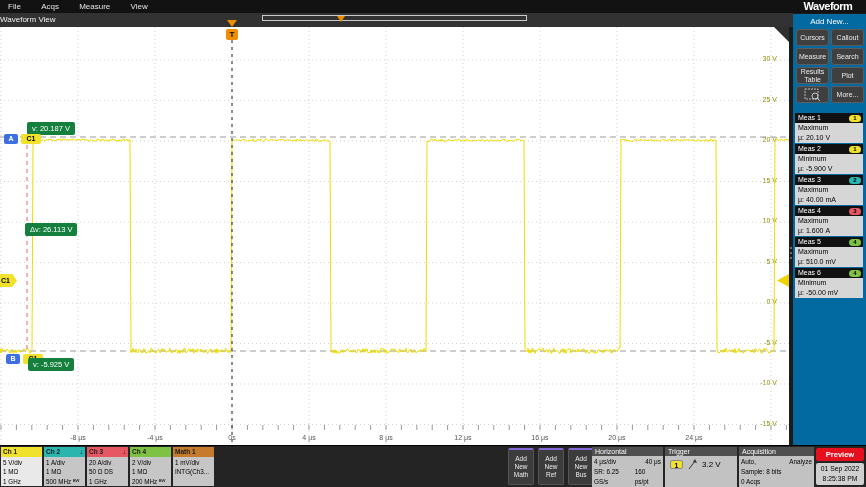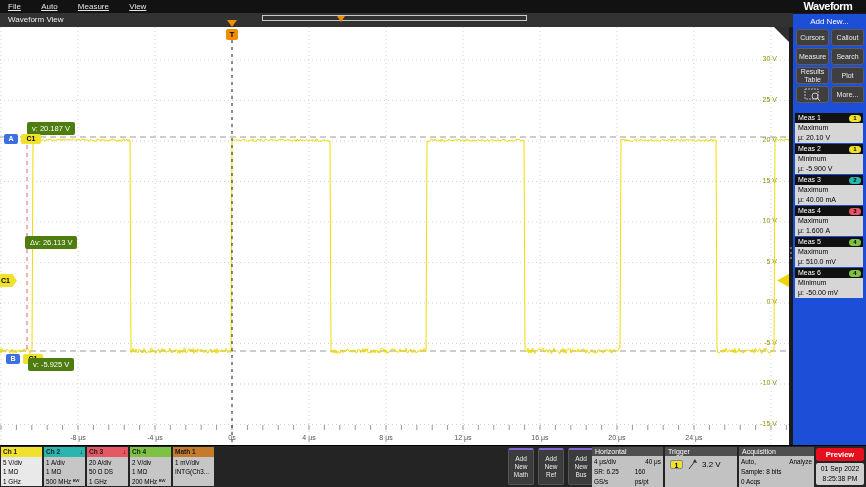--- a/index.html
+++ b/index.html
@@ -1,53 +1,53 @@
 <!DOCTYPE html>
 <html><head>
 <meta charset="utf-8">
 <style>
   html,body{margin:0;padding:0;background:#000;}
   *{box-sizing:border-box;font-family:"Liberation Sans",sans-serif;}
   #app{position:relative;width:866px;height:487px;background:#1b1b1b;overflow:hidden;}
 
   
   #menubar{position:absolute;left:0;top:0;width:866px;height:13px;background:#121212;color:#e3e3e3;font-size:8px;line-height:13px;}
-  .menu-item{display:inline-block;margin-left:18px;cursor:default;text-decoration:underline;}
+  .menu-item{display:inline-block;margin-left:18px;cursor:default;}
   .menu-item:first-child{margin-left:8px;}
   #logo{position:absolute;right:3px;top:0px;width:70px;text-align:center;color:#fff;font-weight:bold;font-size:11px;letter-spacing:-0.5px;}
 
   
   #tabbar{position:absolute;left:0;top:13px;width:793px;height:14px;background:#323232;color:#f0f0f0;font-size:8px;line-height:14px;}
-  #tab-label{margin-left:8px;}
+  #tab-label{}
   #overview-bar{position:absolute;left:262px;top:2px;width:265px;height:6px;border:1px solid #c9c9c9;background:transparent;}
   #overview-marker{position:absolute;left:74px;top:0px;width:0;height:0;border-left:4px solid transparent;border-right:4px solid transparent;border-top:6px solid #ef8f00;}
 
   
   #plot{position:absolute;left:0;top:27px;width:789px;height:418px;background:#ffffff;}
   #plot svg{position:absolute;left:0;top:0;z-index:1;}
   .xtick{position:absolute;top:407px;width:40px;margin-left:-20px;text-align:center;font-size:7px;color:#555;z-index:0;}
   .ytick{position:absolute;right:12px;width:34px;text-align:right;font-size:7px;color:#8f8f00;z-index:0;}
-  .tooltip{position:absolute;background:#4d7c0f;color:#fff;font-size:7.5px;line-height:11px;padding:1px 5px;border-radius:2px;white-space:nowrap;z-index:3;}
+  .tooltip{position:absolute;background:#15803d;color:#fff;font-size:7.5px;line-height:11px;padding:1px 5px;border-radius:2px;white-space:nowrap;z-index:3;}
   .cbadge{position:absolute;height:10px;border-radius:2px;font-size:7px;font-weight:bold;line-height:10px;text-align:center;z-index:3;}
   .cbadge.blue{background:#3d6fe0;color:#fff;width:14px;}
   .cbadge.yel{background:#f0e12c;color:#000;width:20px;}
   #corner-grab{position:absolute;right:0;top:0;width:15px;height:15px;background:#2f2f2f;clip-path:polygon(0 0,100% 0,100% 100%);z-index:2;}
   #ch1-flag{position:absolute;left:0;top:247px;width:17px;height:13px;background:#f0e12c;clip-path:polygon(0 0,72% 0,100% 50%,72% 100%,0 100%);color:#000;font-size:7px;font-weight:bold;line-height:13px;padding-left:1px;z-index:2;}
   #trig-level-arrow{position:absolute;left:777px;top:247px;width:12px;height:13px;background:#f0d400;clip-path:polygon(0 50%,100% 0,100% 100%);z-index:2;}
 
   
   #trig-pos-triangle{position:absolute;left:227px;top:20px;width:0;height:0;border-left:5px solid transparent;border-right:5px solid transparent;border-top:7px solid #ef8f00;z-index:5;}
   #trig-flag{position:absolute;left:226px;top:29px;width:12px;height:11px;background:#ef8f00;border-radius:2px;color:#000;font-weight:bold;font-size:8px;text-align:center;line-height:11px;z-index:5;}
 
   
   #split-strip{position:absolute;left:789px;top:27px;width:4px;height:418px;background:#1b1b1b;}
   #split-strip .dot{position:absolute;left:1px;width:2px;height:2px;background:#888;border-radius:1px;}
 
   
-  #rightpanel{position:absolute;left:793px;top:14px;width:73px;height:431px;background:#1d4ed8;}
+  #rightpanel{position:absolute;left:793px;top:14px;width:73px;height:431px;background:#0369a1;}
   #addnew{margin-top:3px;text-align:center;color:#fff;font-size:8px;}
   #btn-grid{position:absolute;left:3px;top:15px;display:grid;grid-template-columns:33px 33px;grid-auto-rows:17px;gap:2px;}
   .panel-btn{background:#3f3f3f;border:1px solid #5c5c5c;border-radius:3px;color:#ececec;font-size:7px;line-height:7.5px;display:flex;align-items:center;justify-content:center;text-align:center;cursor:pointer;padding:0 1px;}
   #meas-list{position:absolute;left:2px;top:99px;width:68px;}
   .meas{margin-bottom:1px;}
   .meas-head{height:10px;background:#111;color:#fff;font-size:7px;line-height:10px;padding:0 2px 0 3px;position:relative;}
   .meas-pill{position:absolute;right:2px;top:1.5px;width:12px;height:7px;border-radius:4px;color:#000;font-size:6px;font-weight:bold;line-height:7px;text-align:center;}
   .meas-body{background:#d6d6d6;color:#000;font-size:7px;line-height:9.5px;padding:0 0 1px 3px;}
 
   
@@ -71,21 +71,21 @@
   #preview-btn{position:absolute;left:816px;top:2px;width:48px;height:13px;background:#e60f1e;border-radius:2px;color:#fff;font-weight:bold;font-size:7.5px;text-align:center;line-height:13px;cursor:pointer;}
   #datetime{position:absolute;left:816px;top:17px;width:48px;height:22px;background:#cfcfcf;border-radius:2px;color:#000;font-size:6.8px;text-align:center;line-height:10px;padding-top:1px;}
 </style>
 </head>
 <body>
 
 <div id="app">
 
   <div id="menubar">
     <span class="menu-item">File</span>
-    <span class="menu-item">Auto</span>
+    <span class="menu-item">Acqs</span>
     <span class="menu-item">Measure</span>
     <span class="menu-item">View</span>
     <span id="logo">Waveform</span>
   </div>
 
   <div id="tabbar">
     <span id="tab-label">Waveform View</span>
     <div id="overview-bar">
       <div id="overview-marker"></div>
     </div>
@@ -193,21 +193,21 @@
       <line x1="0" y1="324" x2="789" y2="324" stroke="#9a9a9a" stroke-width="1" stroke-dasharray="6 4"></line>
       <polyline id="wave" points="0,321.1 1,326.1 2,321.4 3,324.1 4,323.1 5,323.5 6,324.5 7,322.0 8,322.9 9,324.0 10,326.3 11,325.5 12,322.1 13,326.5 14,325.5 15,323.5 16,326.1 17,323.4 18,324.6 19,322.8 20,325.2 21,324.1 22,324.7 23,323.4 24,321.8 25,322.9 26,323.8 27,321.1 28,322.0 29,323.4 30,326.4 31,325.0 32,322.6 33,113.0 34,112.4 35,113.4 36,114.4 37,114.3 38,113.1 39,113.9 40,113.4 41,114.3 42,113.1 43,112.5 44,113.7 45,114.0 46,112.6 47,113.2 48,112.3 49,112.2 50,112.7 51,112.2 52,114.0 53,113.3 54,112.9 55,114.2 56,113.1 57,112.5 58,112.7 59,112.3 60,112.3 61,112.1 62,114.0 63,111.9 64,112.1 65,112.1 66,113.4 67,112.5 68,112.9 69,112.7 70,112.8 71,113.2 72,112.3 73,112.0 74,112.4 75,113.4 76,112.3 77,113.7 78,112.4 79,112.0 80,113.8 81,113.0 82,112.1 83,112.6 84,112.1 85,112.9 86,113.2 87,112.8 88,113.0 89,114.3 90,114.0 91,112.3 92,113.3 93,113.8 94,113.9 95,113.8 96,114.3 97,112.3 98,112.0 99,113.2 100,112.6 101,114.3 102,112.1 103,112.3 104,113.2 105,114.2 106,112.8 107,113.4 108,113.8 109,114.3 110,112.4 111,113.6 112,112.0 113,112.0 114,113.2 115,113.1 116,113.1 117,114.3 118,112.9 119,114.5 120,112.6 121,113.9 122,114.4 123,112.2 124,111.9 125,113.8 126,112.7 127,112.4 128,114.3 129,112.6 130,113.0 131,325.5 132,325.3 133,321.2 134,324.2 135,325.5 136,321.9 137,325.5 138,325.5 139,322.1 140,323.5 141,325.3 142,325.2 143,325.8 144,321.5 145,325.0 146,325.6 147,326.1 148,324.3 149,323.7 150,326.0 151,321.2 152,321.5 153,324.9 154,323.9 155,325.9 156,326.2 157,323.9 158,322.5 159,322.9 160,326.0 161,324.1 162,321.5 163,323.9 164,322.0 165,323.5 166,325.0 167,325.1 168,323.8 169,324.7 170,321.2 171,325.0 172,325.7 173,325.4 174,323.8 175,324.5 176,322.1 177,323.2 178,326.3 179,322.9 180,326.3 181,323.6 182,324.9 183,325.6 184,321.1 185,321.5 186,326.0 187,325.0 188,323.6 189,321.8 190,324.4 191,322.1 192,324.1 193,321.6 194,326.3 195,324.5 196,322.7 197,325.4 198,321.9 199,323.6 200,324.2 201,322.0 202,323.9 203,323.1 204,325.8 205,324.5 206,322.5 207,325.9 208,326.3 209,323.4 210,322.6 211,322.2 212,325.5 213,325.4 214,324.3 215,322.3 216,326.4 217,321.7 218,325.8 219,323.0 220,324.5 221,323.7 222,322.7 223,325.1 224,323.7 225,323.8 226,321.5 227,323.8 228,325.6 229,323.2 230,325.7 231,324.1 232,113.8 233,112.9 234,112.8 235,113.5 236,112.5 237,113.0 238,113.5 239,112.9 240,113.6 241,113.7 242,113.2 243,112.2 244,112.8 245,112.8 246,113.8 247,114.3 248,113.3 249,113.4 250,113.9 251,112.7 252,113.6 253,112.0 254,114.5 255,114.4 256,114.1 257,112.8 258,112.4 259,112.7 260,113.5 261,112.0 262,113.5 263,114.4 264,114.3 265,113.2 266,111.9 267,112.5 268,113.5 269,113.5 270,112.9 271,112.5 272,113.3 273,112.6 274,113.2 275,113.2 276,113.0 277,114.0 278,113.0 279,112.5 280,112.9 281,112.2 282,112.8 283,112.6 284,112.8 285,114.2 286,113.3 287,112.8 288,112.5 289,112.9 290,113.7 291,113.2 292,114.2 293,113.8 294,113.4 295,112.7 296,114.5 297,112.0 298,112.7 299,114.2 300,112.3 301,112.7 302,114.2 303,113.1 304,113.4 305,113.7 306,112.5 307,112.8 308,113.8 309,114.3 310,113.1 311,113.5 312,113.0 313,112.8 314,113.5 315,114.4 316,112.1 317,112.2 318,114.2 319,114.3 320,114.0 321,114.3 322,113.9 323,112.8 324,113.4 325,112.7 326,113.8 327,113.8 328,113.6 329,114.0 330,114.2 331,323.2 332,325.2 333,325.8 334,322.8 335,326.2 336,322.9 337,326.4 338,324.1 339,325.9 340,325.7 341,324.9 342,322.7 343,325.6 344,323.5 345,323.9 346,324.1 347,322.1 348,322.4 349,324.6 350,324.8 351,323.4 352,325.3 353,323.1 354,323.0 355,323.5 356,325.9 357,325.1 358,322.2 359,323.1 360,323.2 361,325.7 362,323.8 363,321.7 364,325.4 365,321.8 366,323.8 367,321.8 368,325.9 369,325.2 370,326.2 371,323.1 372,325.9 373,324.4 374,322.7 375,326.0 376,323.3 377,323.3 378,325.9 379,323.6 380,326.1 381,321.2 382,321.3 383,322.6 384,321.7 385,325.5 386,322.7 387,326.4 388,324.6 389,325.6 390,324.0 391,322.3 392,322.3 393,322.2 394,322.4 395,322.1 396,324.6 397,324.0 398,325.5 399,325.1 400,321.8 401,325.0 402,324.2 403,324.4 404,323.6 405,324.3 406,321.2 407,325.2 408,325.8 409,323.4 410,323.1 411,322.2 412,325.2 413,325.8 414,322.7 415,324.5 416,325.8 417,325.2 418,323.9 419,324.6 420,323.0 421,323.2 422,322.9 423,325.0 424,321.3 425,322.9 426,324.4 427,114.1 428,114.4 429,114.0 430,114.0 431,112.1 432,112.2 433,112.5 434,113.8 435,112.0 436,113.4 437,113.6 438,113.8 439,113.8 440,112.5 441,114.3 442,112.0 443,114.1 444,113.8 445,114.5 446,114.0 447,113.9 448,113.0 449,112.1 450,113.7 451,113.3 452,113.8 453,113.7 454,113.7 455,113.1 456,112.5 457,113.4 458,112.9 459,112.2 460,112.7 461,114.4 462,113.1 463,113.5 464,114.3 465,112.7 466,114.2 467,111.9 468,113.0 469,113.6 470,113.7 471,113.9 472,114.1 473,113.9 474,113.1 475,114.1 476,113.4 477,113.6 478,112.5 479,113.2 480,113.7 481,114.0 482,112.0 483,113.2 484,114.2 485,113.9 486,114.0 487,112.7 488,113.1 489,114.3 490,113.9 491,112.4 492,113.2 493,113.5 494,114.3 495,113.0 496,114.4 497,113.4 498,112.7 499,114.4 500,113.5 501,113.4 502,113.2 503,112.5 504,112.6 505,112.4 506,114.0 507,114.1 508,114.4 509,112.8 510,114.3 511,113.6 512,113.2 513,114.2 514,114.2 515,112.9 516,113.1 517,112.2 518,112.5 519,112.1 520,113.1 521,114.1 522,112.9 523,113.2 524,113.9 525,322.7 526,323.4 527,324.9 528,321.3 529,326.1 530,322.9 531,326.0 532,321.4 533,321.4 534,324.7 535,326.4 536,323.2 537,324.4 538,322.9 539,321.4 540,323.0 541,322.8 542,321.5 543,321.1 544,324.6 545,325.0 546,322.9 547,323.1 548,325.5 549,322.4 550,324.0 551,326.5 552,325.9 553,324.0 554,321.2 555,324.3 556,324.5 557,323.3 558,324.6 559,325.9 560,326.4 561,322.7 562,323.3 563,321.6 564,325.8 565,322.1 566,326.4 567,323.6 568,321.9 569,322.5 570,321.4 571,326.1 572,323.0 573,322.7 574,324.4 575,323.8 576,323.5 577,325.0 578,321.8 579,324.9 580,323.0 581,323.0 582,323.5 583,321.8 584,322.6 585,323.2 586,326.1 587,322.8 588,324.8 589,326.4 590,325.5 591,323.8 592,322.4 593,325.3 594,325.6 595,326.0 596,325.6 597,325.9 598,323.1 599,322.5 600,324.7 601,323.6 602,323.5 603,326.1 604,322.9 605,323.6 606,323.0 607,322.5 608,324.5 609,324.2 610,322.3 611,326.0 612,325.6 613,324.9 614,322.3 615,323.6 616,323.6 617,324.0 618,323.5 619,321.2 620,321.3 621,112.0 622,113.1 623,112.1 624,112.7 625,112.3 626,114.4 627,112.3 628,114.1 629,114.0 630,113.7 631,114.0 632,114.5 633,114.5 634,113.4 635,112.4 636,113.9 637,112.1 638,112.7 639,113.9 640,112.6 641,112.2 642,113.9 643,113.0 644,113.0 645,113.6 646,112.8 647,113.9 648,113.2 649,113.4 650,113.7 651,112.0 652,113.9 653,113.0 654,114.3 655,113.7 656,113.1 657,113.2 658,114.1 659,114.3 660,113.9 661,113.7 662,112.6 663,112.3 664,113.6 665,112.7 666,113.4 667,114.1 668,113.4 669,112.2 670,112.6 671,114.3 672,112.2 673,113.1 674,114.2 675,114.0 676,112.8 677,112.9 678,112.6 679,113.2 680,114.4 681,113.0 682,112.5 683,114.2 684,112.3 685,113.3 686,113.0 687,112.7 688,112.8 689,112.7 690,113.3 691,113.3 692,112.8 693,112.8 694,114.0 695,113.9 696,114.5 697,113.4 698,113.3 699,112.5 700,114.2 701,113.7 702,113.9 703,112.7 704,113.7 705,114.3 706,112.2 707,113.8 708,114.4 709,113.0 710,114.1 711,112.1 712,112.6 713,114.4 714,112.4 715,113.2 716,113.3 717,321.2 718,325.7 719,325.5 720,325.5 721,324.1 722,323.3 723,325.4 724,322.2 725,324.6 726,321.3 727,324.4 728,325.3 729,323.2 730,323.0 731,324.2 732,323.6 733,322.4 734,326.0 735,321.5 736,326.1 737,323.9 738,324.5 739,321.3 740,325.3 741,324.4 742,324.7 743,326.0 744,325.7 745,322.8 746,323.8 747,323.3 748,322.7 749,323.5 750,323.3 751,325.2 752,323.0 753,322.6 754,326.0 755,321.7 756,322.0 757,324.2 758,324.5 759,322.5 760,321.9 761,325.8 762,326.4 763,323.3 764,321.5 765,322.9 766,321.2 767,323.5 768,324.4 769,326.3 770,325.6 771,325.1 772,323.4 773,324.5 774,321.3 775,113.4 776,112.4 777,112.1 778,113.2 779,113.5 780,112.1 781,112.1 782,113.1 783,113.4 784,112.9 785,113.2 786,111.9 787,113.1 788,112.0 789,112.9" fill="none" stroke="#f0dc00" stroke-width="1" stroke-linejoin="round"></polyline>
       <line x1="232" y1="6" x2="232" y2="418" stroke="#222" stroke-width="1" stroke-dasharray="3 4"></line>
       <line x1="27" y1="110" x2="27" y2="324" stroke="#e06666" stroke-width="1" stroke-dasharray="4 4"></line>
     </svg>
 
     <div class="tooltip" style="left:27px;top:95px">v: 20.187 V</div>
     <div class="cbadge blue" style="left:4px;top:107px">A</div>
     <div class="cbadge yel" style="left:21px;top:107px">C1</div>
 
-    <div class="tooltip" style="left:25px;top:209px">Δv: 26.113 V</div>
+    <div class="tooltip" style="left:25px;top:196px">Δv: 26.113 V</div>
 
     <div class="cbadge blue" style="left:6px;top:327px">B</div>
     <div class="cbadge yel" style="left:23px;top:327px">C1</div>
     <div class="tooltip" style="left:28px;top:331px">v: -5.925 V</div>
 
     <div id="corner-grab"></div>
     <div id="ch1-flag">C1</div>
     <div id="trig-level-arrow"></div>
   </div>
 

